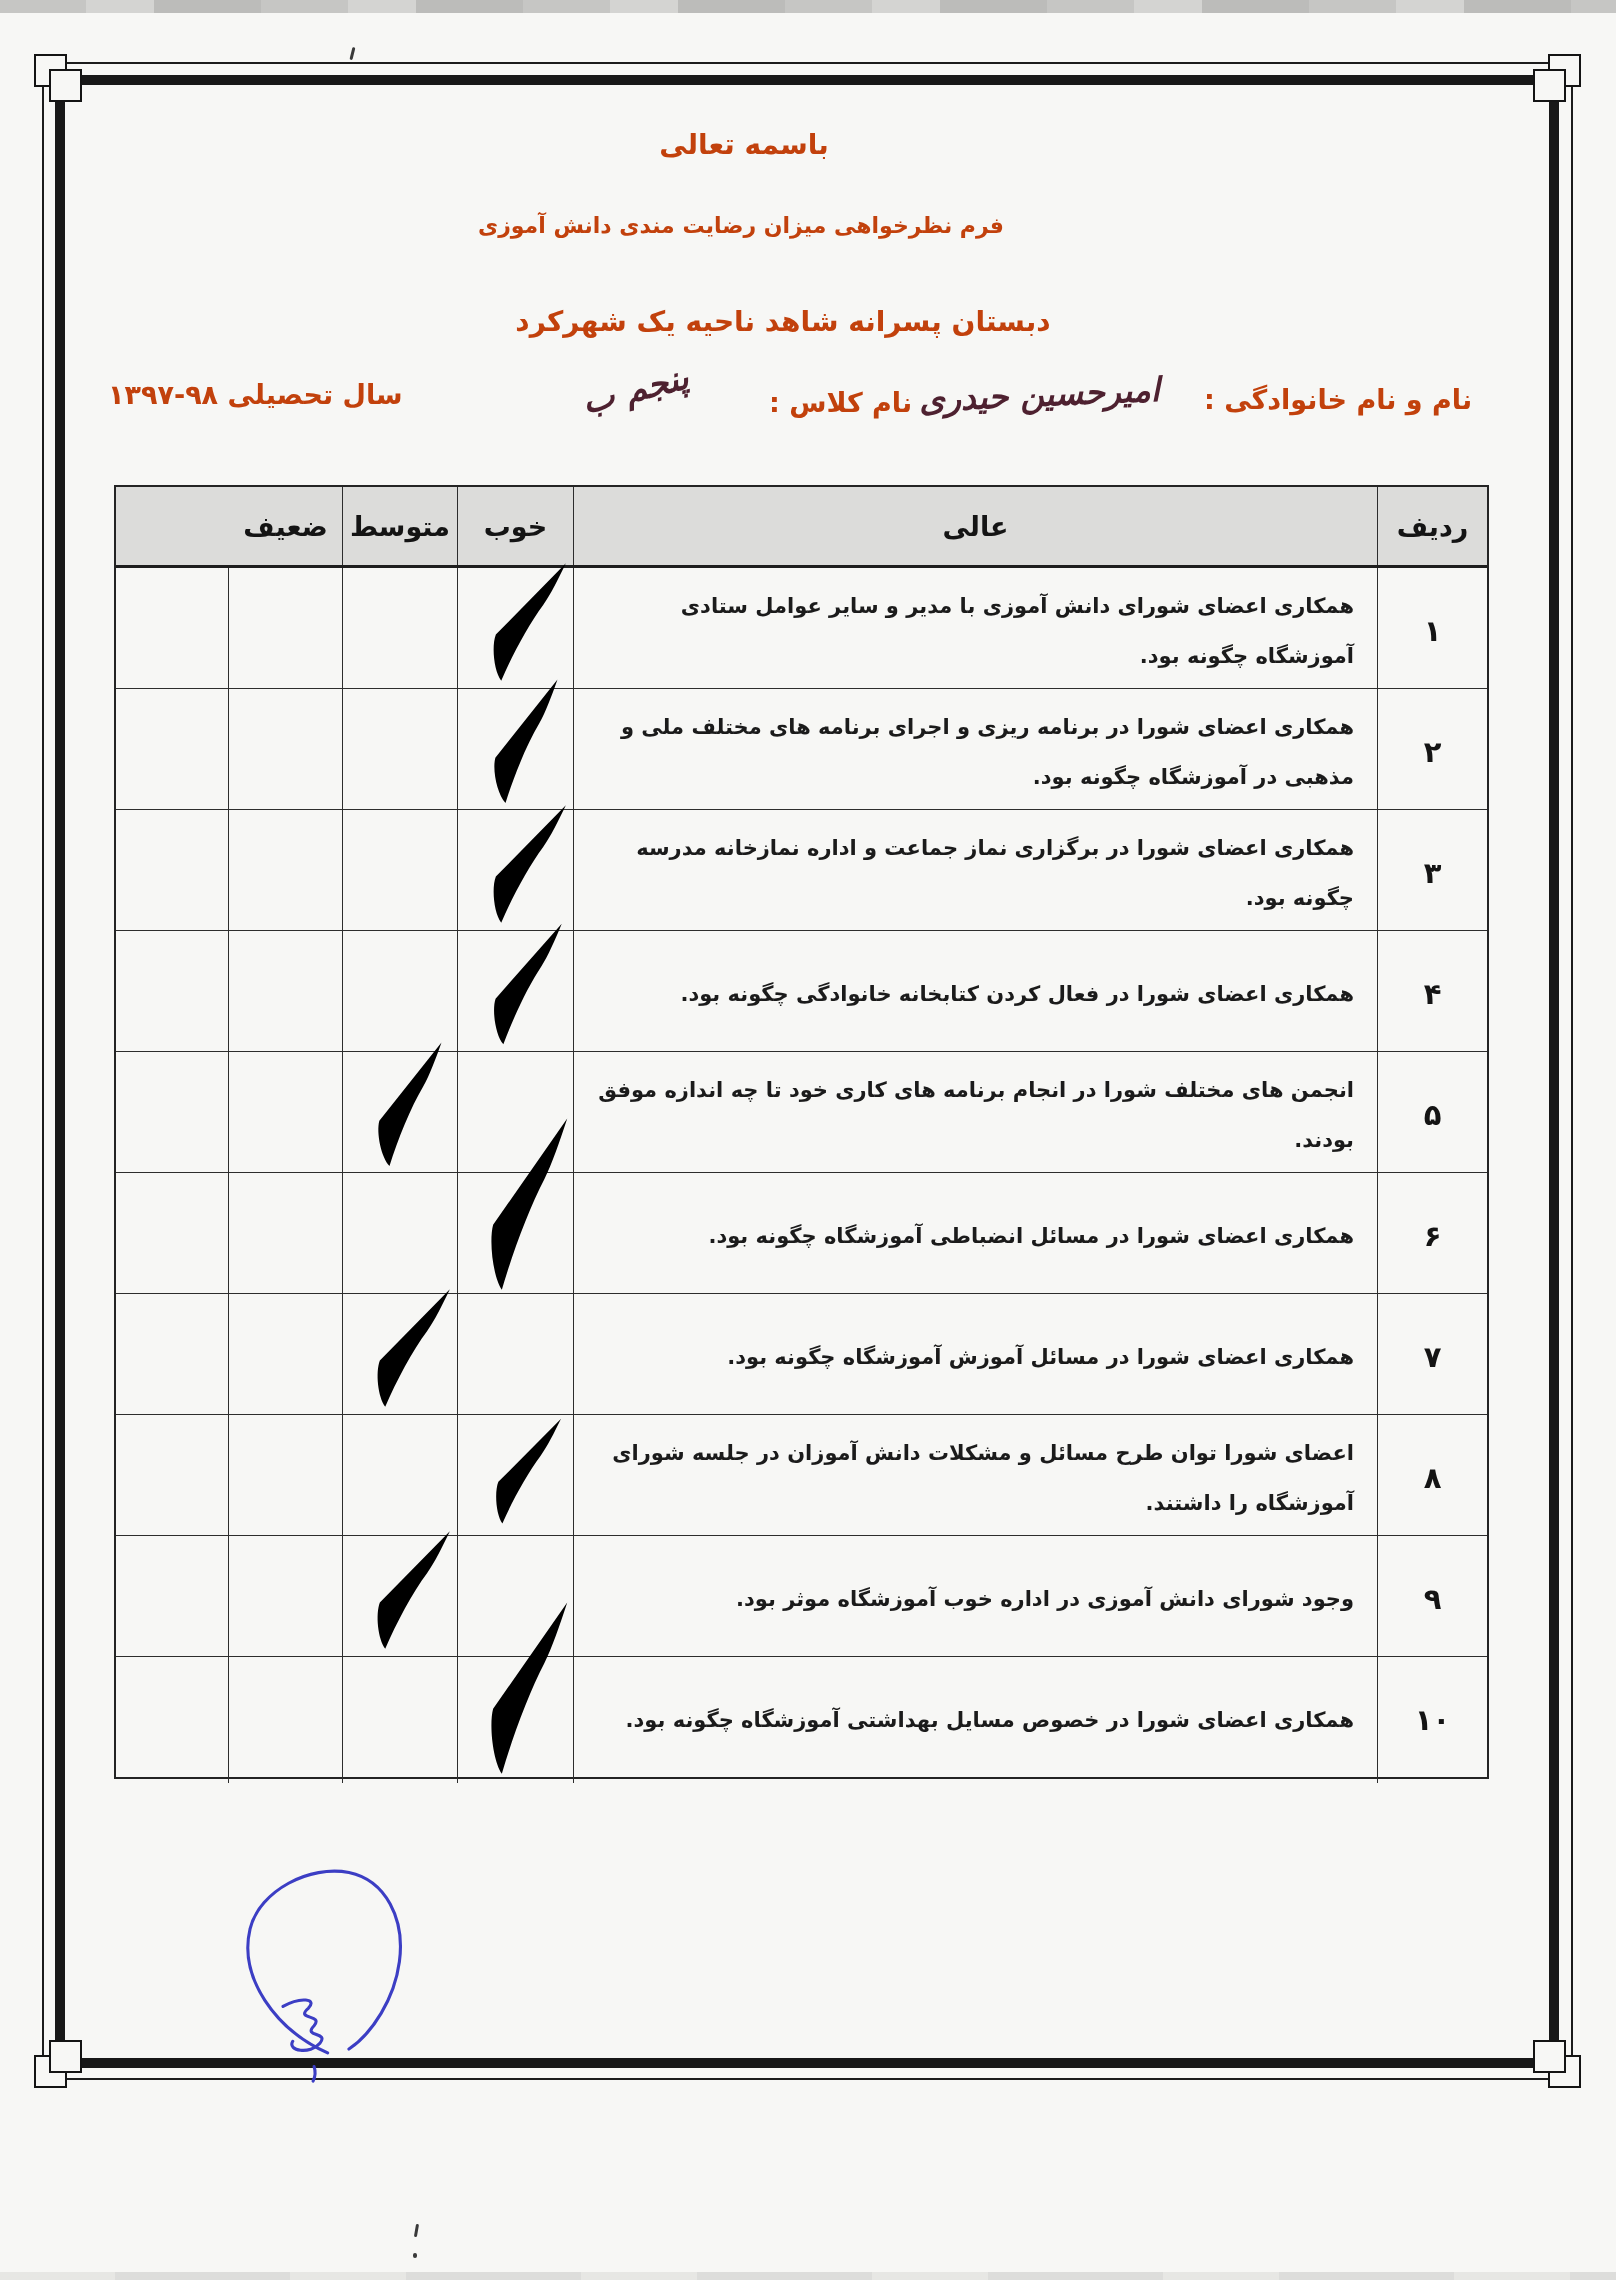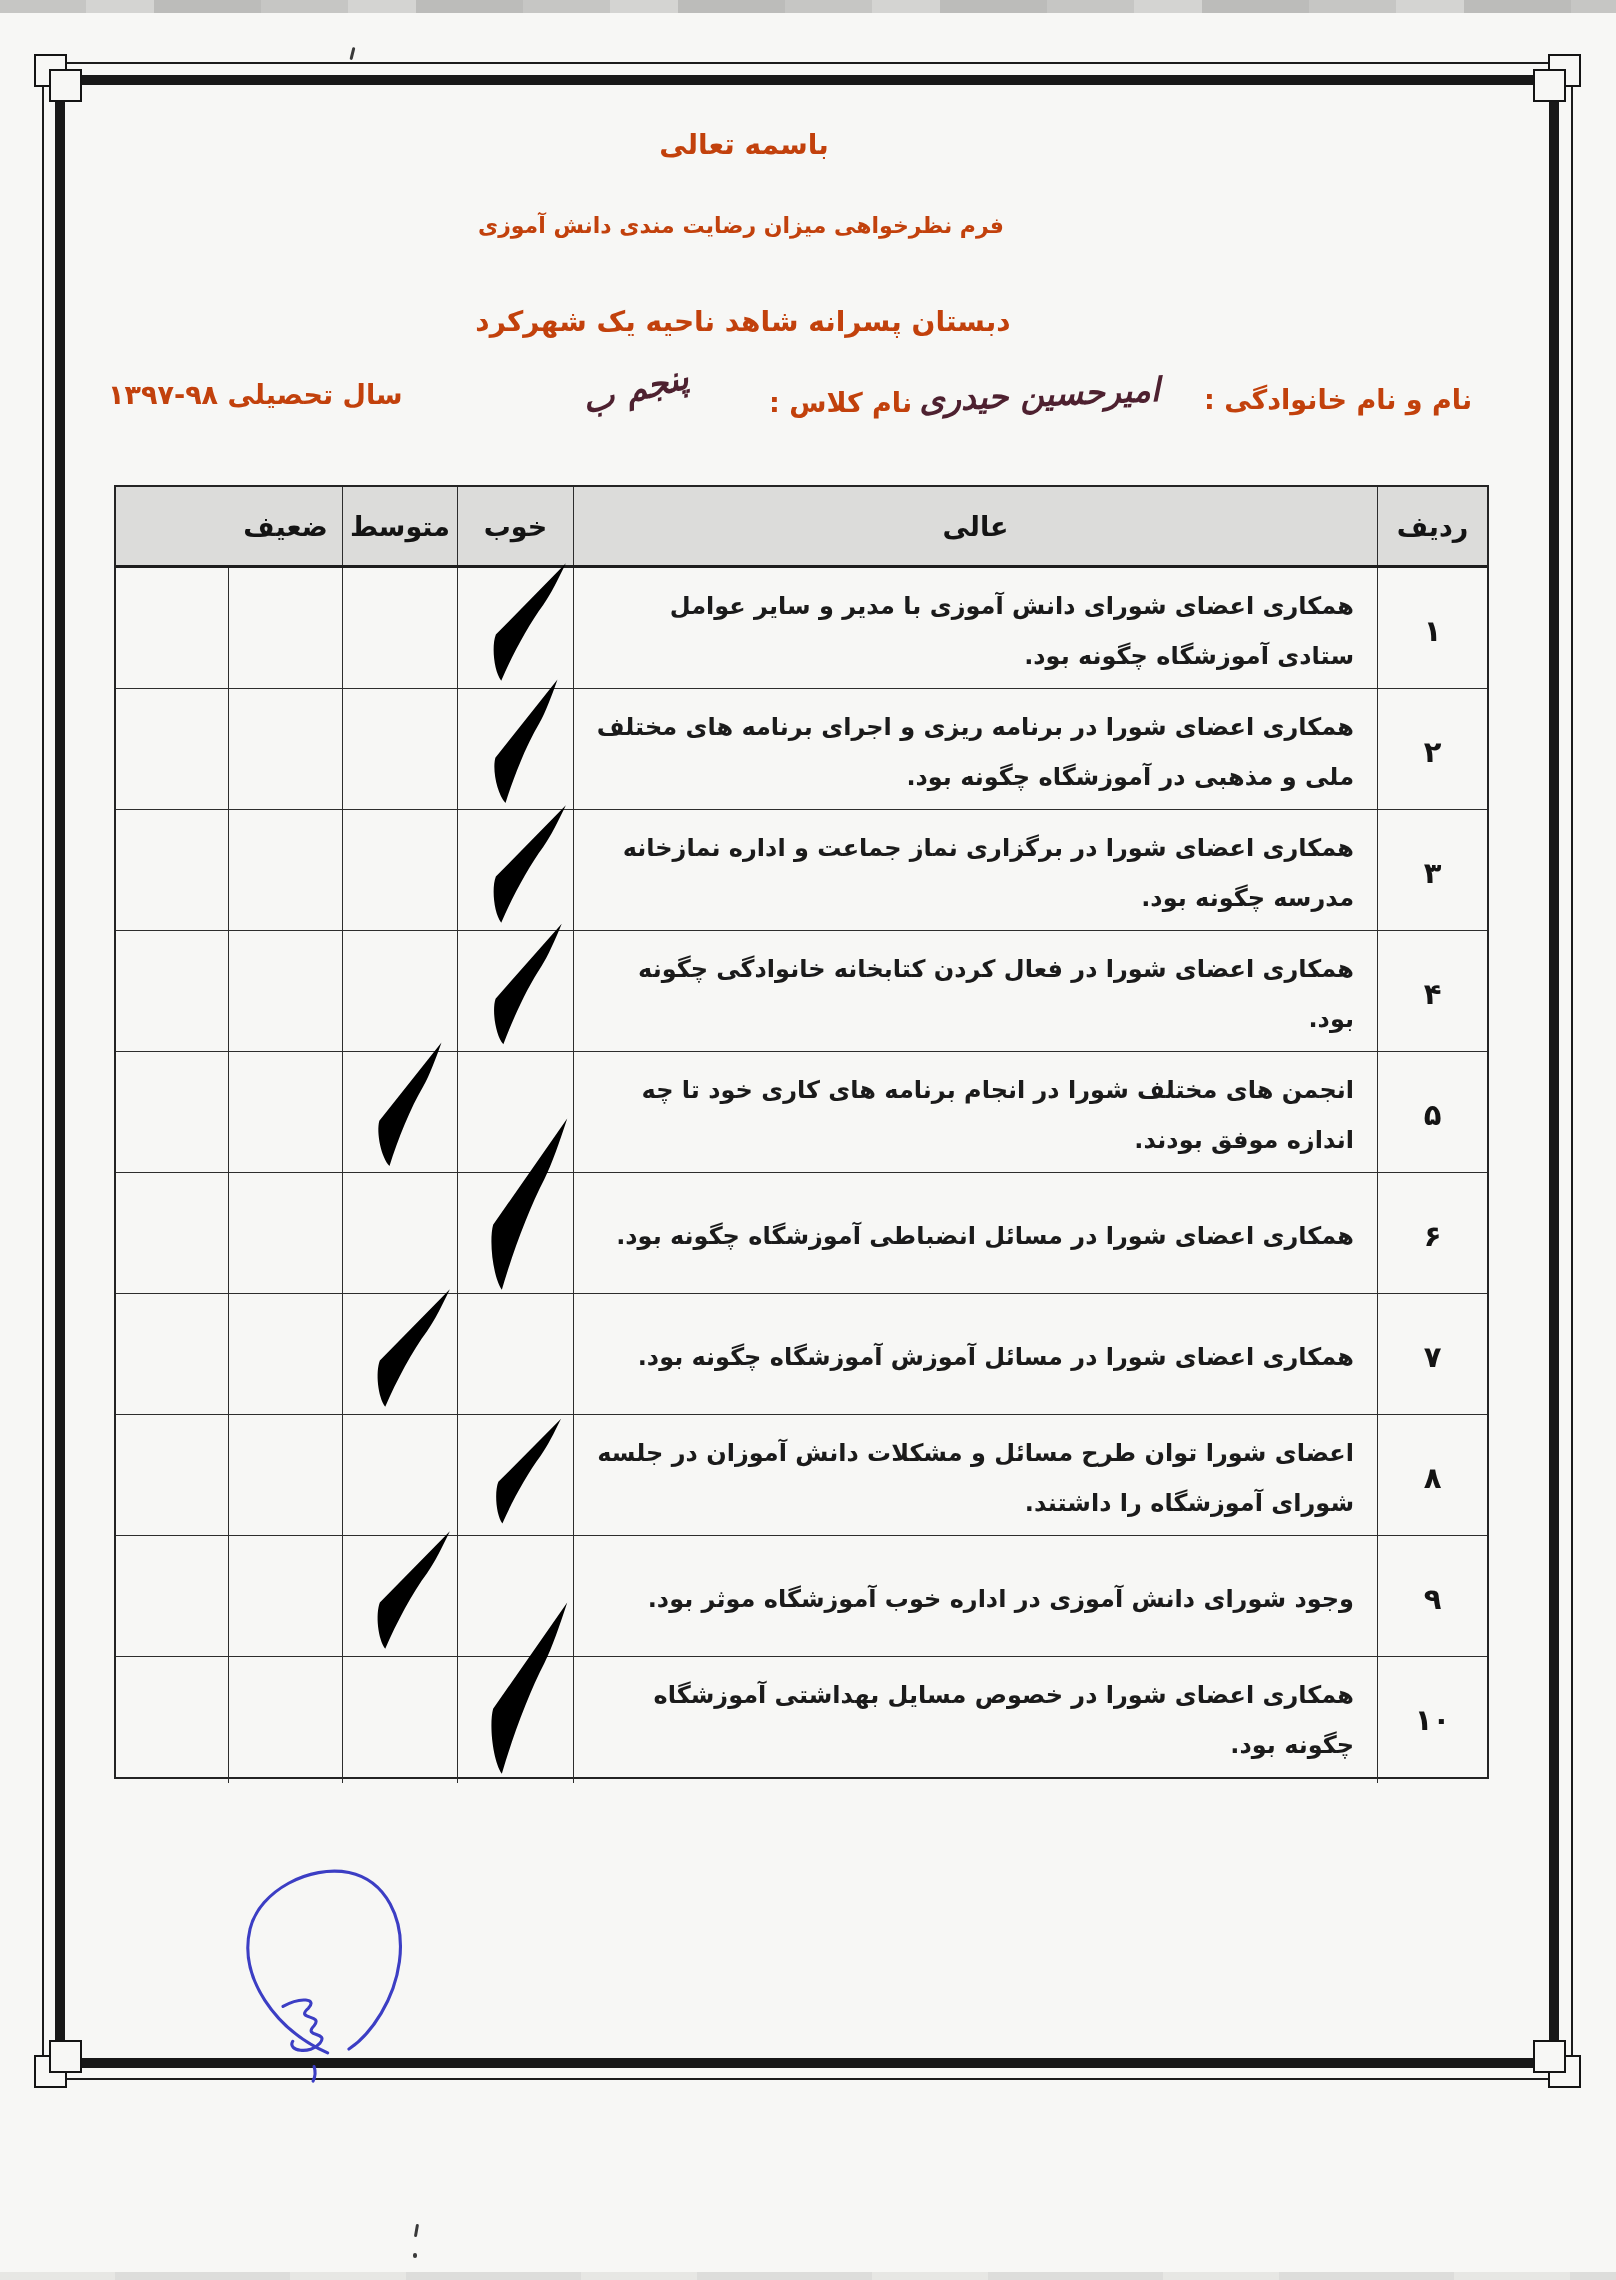--- a/index.html
+++ b/index.html
@@ -34,21 +34,21 @@
   .corner .sq2{left:14.6px;top:14.6px;}
   .corner.tr{transform:scaleX(-1);}
   .corner.bl{transform:scaleY(-1);}
   .corner.br{transform:scale(-1,-1);}
 
   .printed{color:#c2410c;font-weight:bold;white-space:nowrap;}
   .centered{position:absolute;transform:translateX(-50%);}
 
   .bismillah{top:128px;left:745px;font-size:28px;}
   .form-title{top:213px;left:742px;font-size:22px;}
-  .school-name{top:305px;left:744px;font-size:28px;}
+  .school-name{top:305px;left:784px;font-size:28px;}
 
   .field-label{position:absolute;font-size:27px;}
   .lbl-year{left:109px;top:379px;}
   .lbl-class{left:770px;top:387px;}
   .lbl-name{left:1205px;top:384px;}
 
   .handwriting{
     position:absolute;color:#4e2130;font-weight:bold;font-style:italic;
     white-space:nowrap;letter-spacing:1px;
   }
@@ -67,21 +67,21 @@
   .thead{height:78px;background:#dcdcda;border-bottom:3.9px solid #1e1e1e;}
   .trow{height:120px;}
   .trow + .trow{border-top:1.9px solid #2d2d2d;}
   .cell{box-sizing:border-box;min-width:0;}
   .cell:not(:first-child){border-left:0;border-right:1.9px solid #2d2d2d;}
   .h-cell{display:flex;align-items:center;justify-content:center;
     font-size:27px;font-weight:bold;color:#141414;}
   .c-num{display:flex;align-items:center;justify-content:center;
     font-size:29px;font-weight:bold;color:#141414;}
   .c-text{display:flex;align-items:center;text-align:right;
-    padding:5.8px 23px 5.8px 13.6px;font-size:24px;line-height:50px;
+    padding:5.8px 23px 5.8px 13.6px;font-size:21px;line-height:50px;
     font-weight:bold;color:#1b1b1b;}
   .c-rate{display:flex;align-items:center;justify-content:center;overflow:visible;}
 
   
   .check{width:78px;height:107px;overflow:visible;margin-top:19.4px;display:none;}
   .trow.rating-excellent .c-excellent .check{display:block;}
   .trow.rating-good .c-good .check{display:block;}
   .trow:nth-child(2n) .check{transform:rotate(3deg);}
   .trow:nth-child(3n) .check{transform:rotate(-3deg);}
   .trow[data-row-index="5"] .check,

